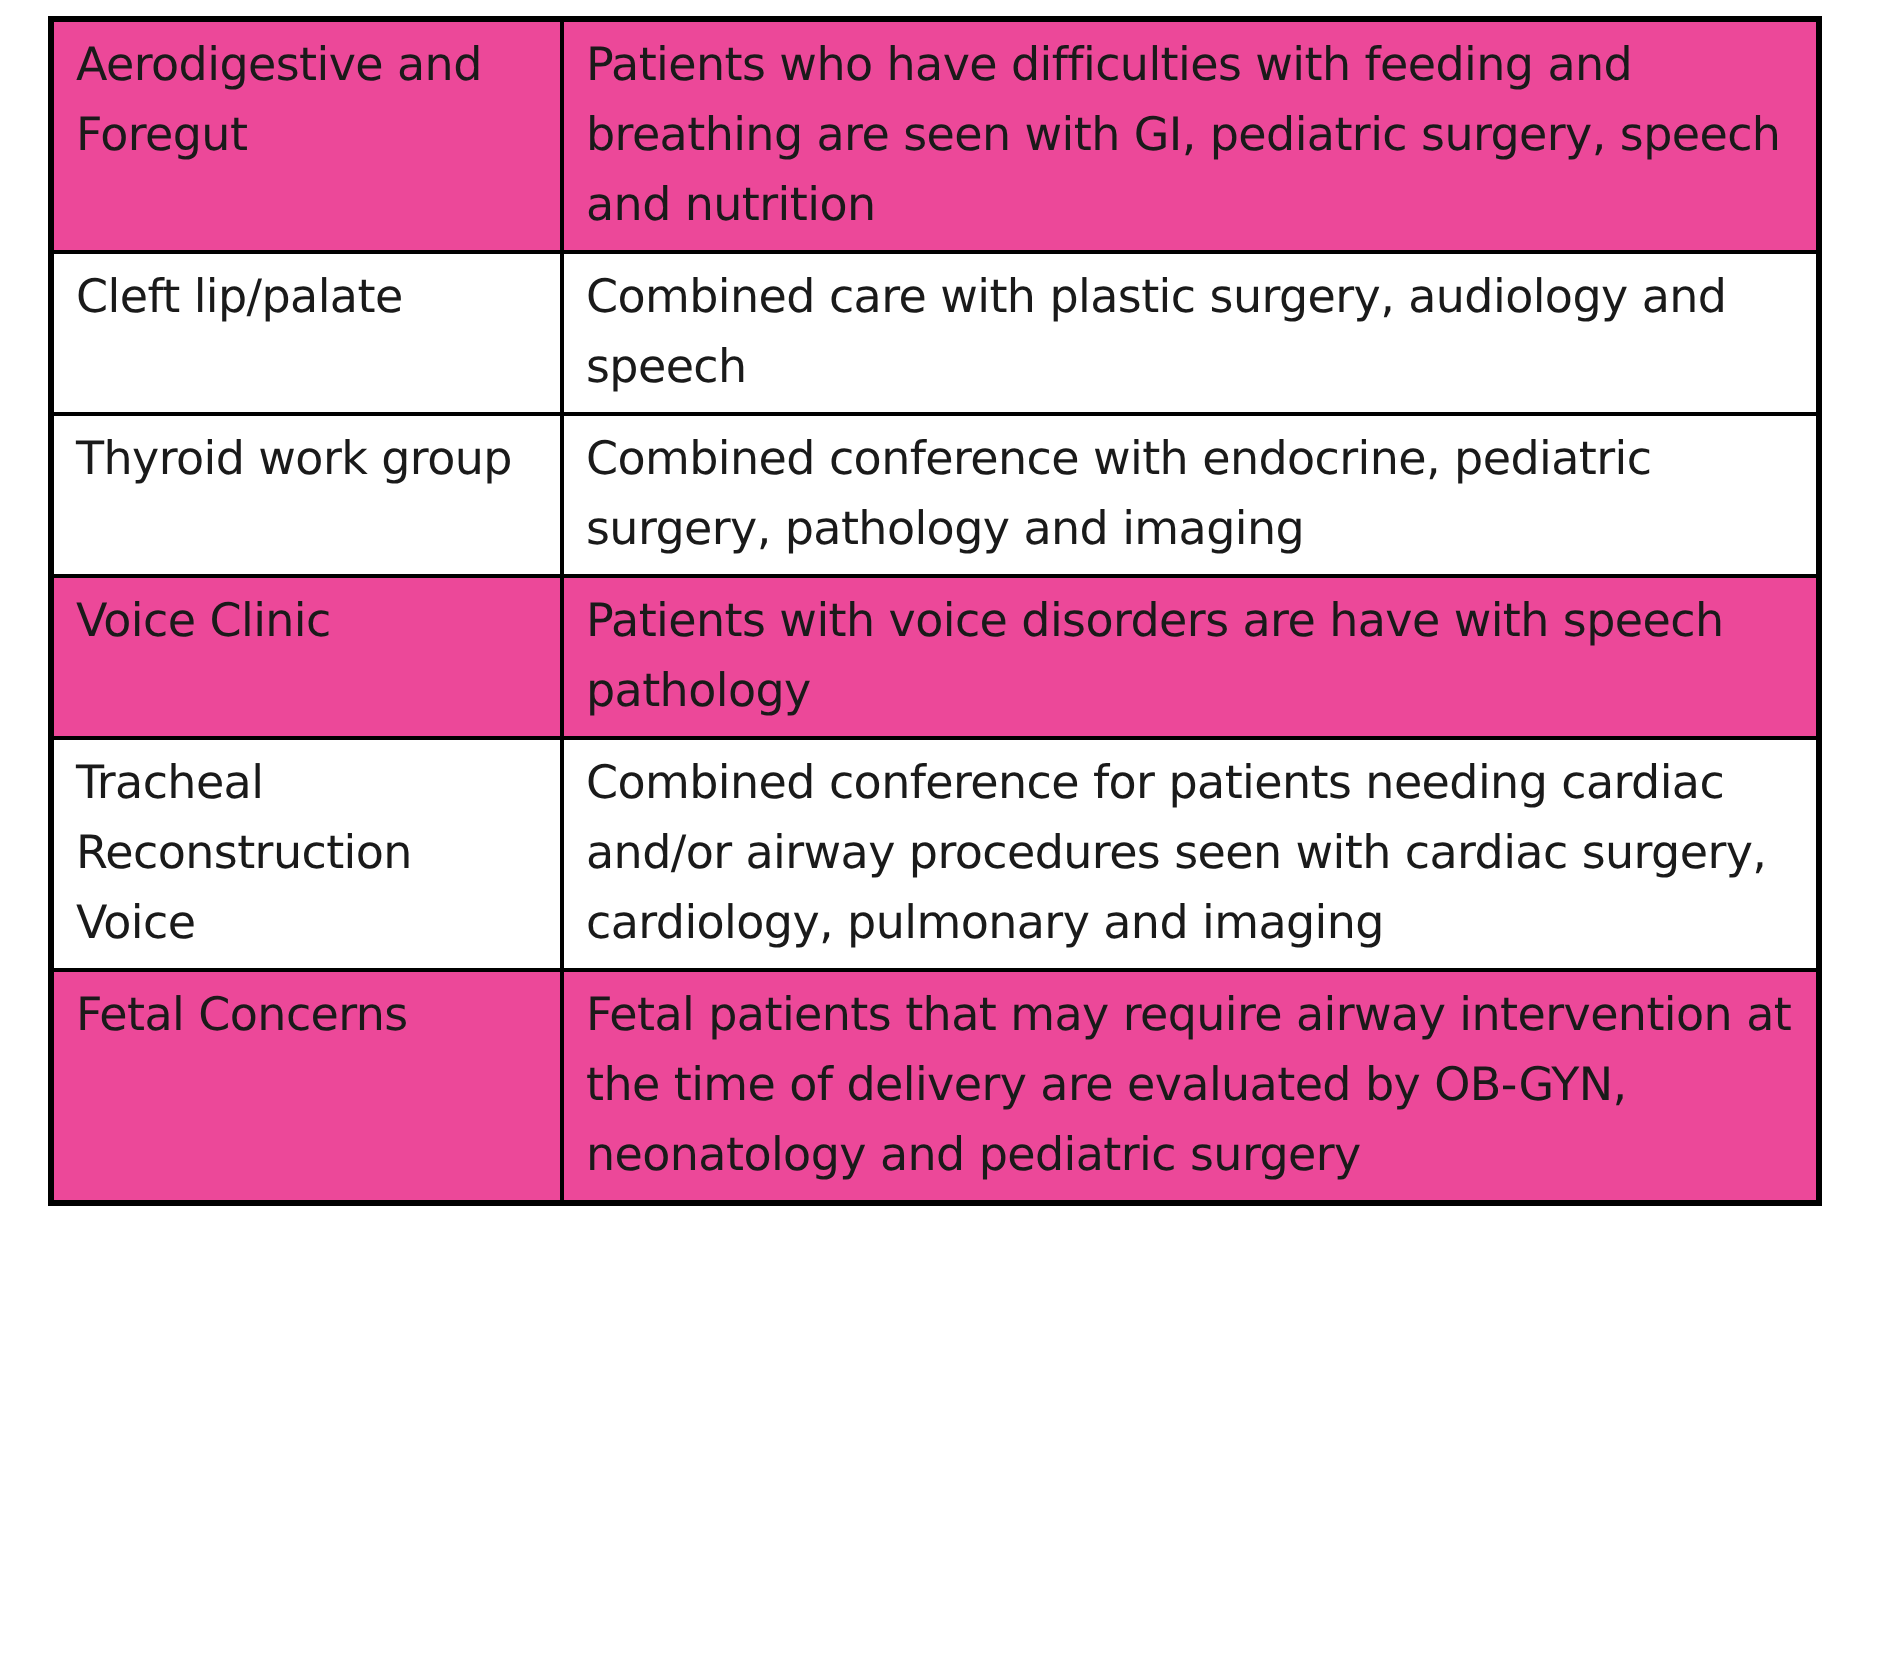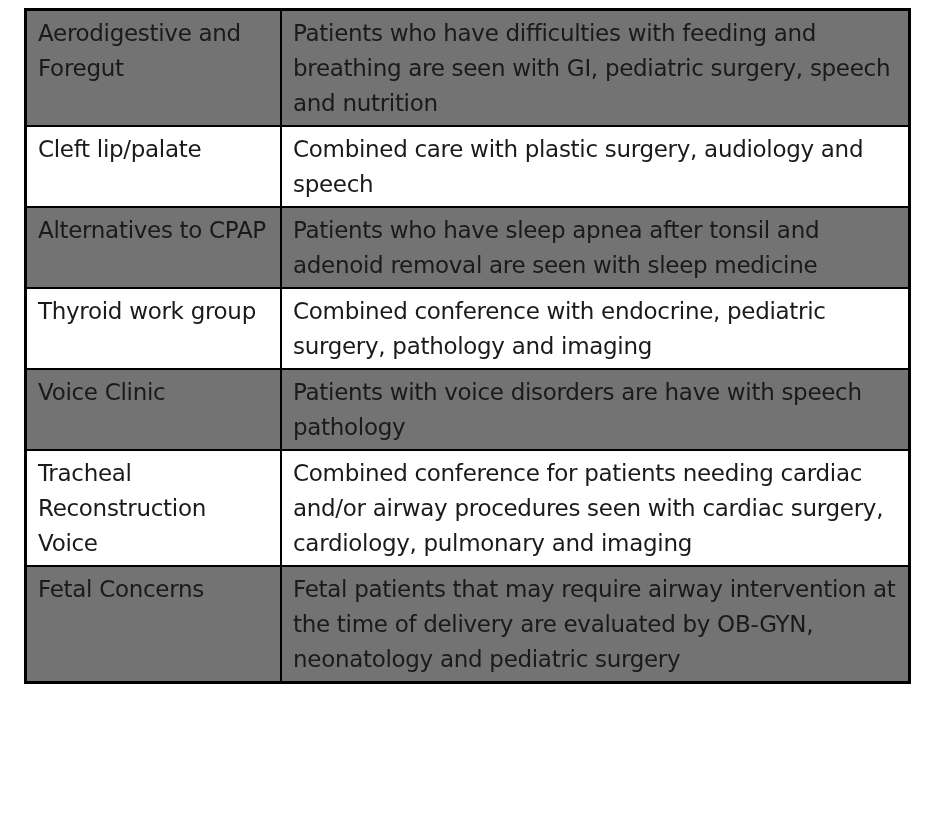--- a/index.html
+++ b/index.html
@@ -11,39 +11,35 @@
     border: 3px solid #000;
   }
   table.clinics td {
     border: 2.5px solid #000;
     vertical-align: top;
     font-size: 23px; line-height: 35px;
     padding: 5px 10px 4px 11px;
     letter-spacing: -0.3px;
   }
   table.clinics td.name { width: 232px; }
-  tr.shaded td { background: #737373; }
+  tr.shaded td { background: #ec4899; }
   tr.plain td { background: #ffffff; margin-top: 36px; }
 </style>
 </head>
 <body>
 
 <table class="clinics">
   <tbody>
     <tr class="shaded" style="height:115px">
       <td class="name">Aerodigestive and Foregut</td>
       <td>Patients who have difficulties with feeding and breathing are seen with GI, pediatric surgery, speech and nutrition</td>
     </tr>
     <tr class="plain" style="height:78px">
       <td class="name">Cleft lip/palate</td>
       <td>Combined care with plastic surgery, audiology and speech</td>
-    </tr>
-    <tr class="shaded" style="height:79px">
-      <td class="name">Alternatives to CPAP</td>
-      <td>Patients who have sleep apnea after tonsil and adenoid removal are seen with sleep medicine</td>
     </tr>
     <tr class="plain" style="height:78px">
       <td class="name">Thyroid work group</td>
       <td>Combined conference with endocrine, pediatric surgery, pathology and imaging</td>
     </tr>
     <tr class="shaded" style="height:79px">
       <td class="name">Voice Clinic</td>
       <td>Patients with voice disorders are have with speech pathology</td>
     </tr>
     <tr class="plain" style="height:114px">

